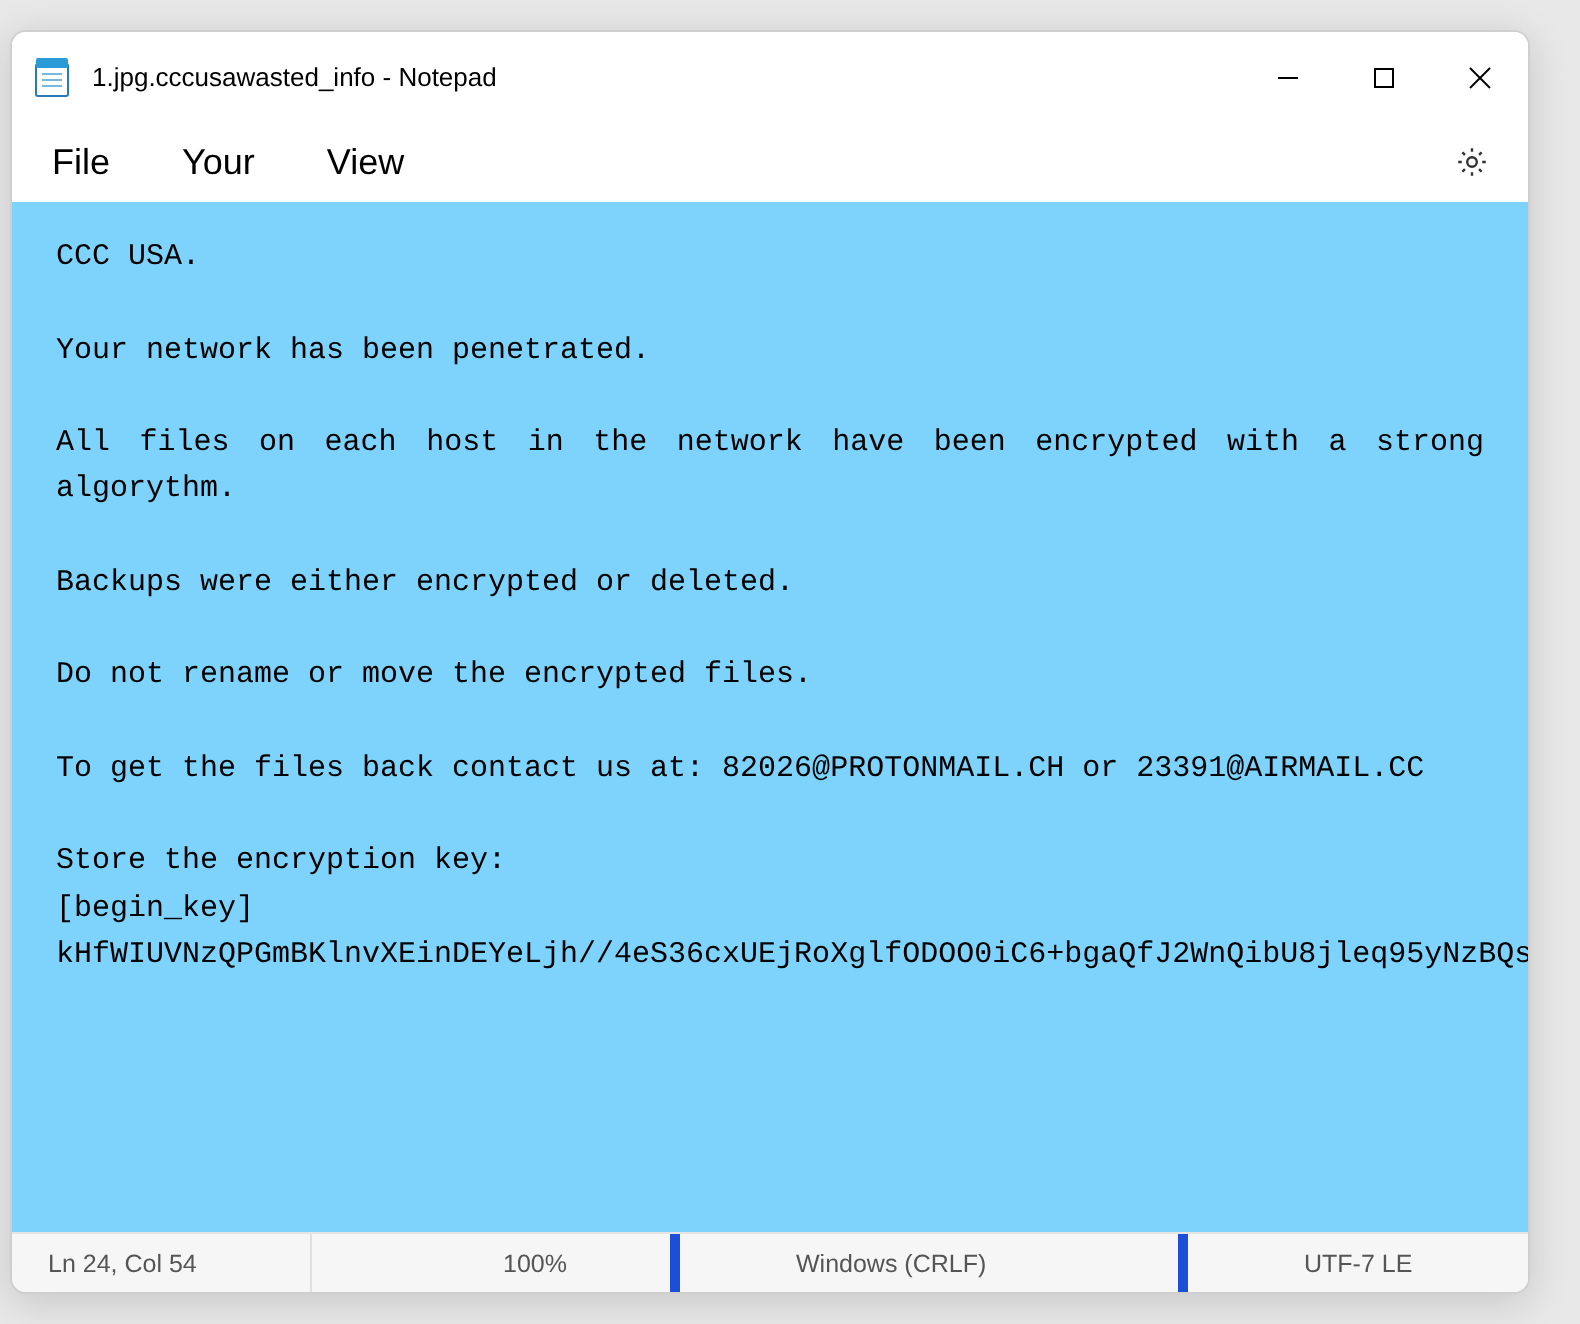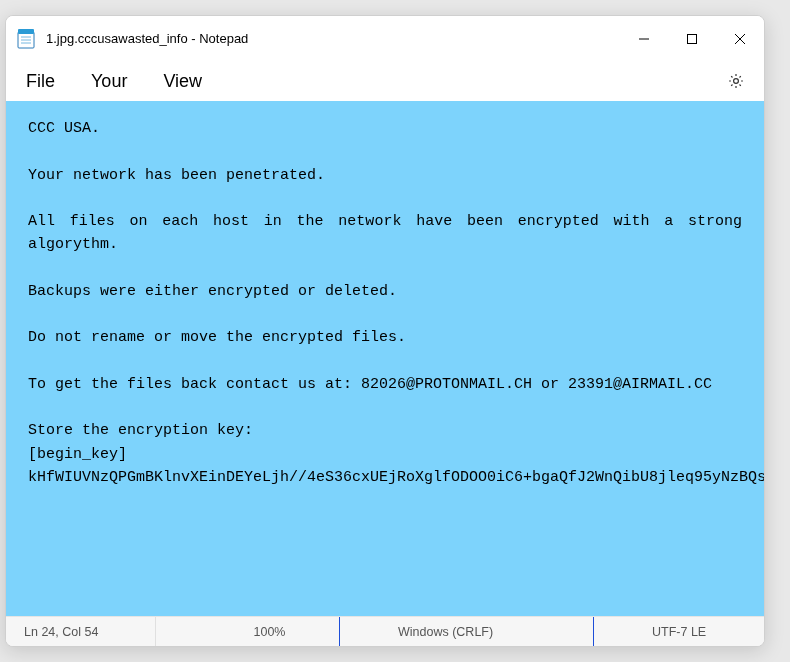--- a/index.html
+++ b/index.html
@@ -32,21 +32,21 @@
     flex: 1; padding: 16px 22px 0 22px; font-family: Consolas, "Courier New", monospace;
     font-size: 15px; line-height: 1.55; color:#000; white-space: pre-wrap;
     overflow:hidden; background:#7dd3fc; text-align: justify;
   }
   .statusbar {
     height: 30px; border-top: 1px solid #e5e5e5; background:#f6f6f6;
     display:flex; align-items:center; font-size:12.5px; color:#555;
     flex-shrink:0;
     gap:44px;
   }
-  .cell { padding: 0 14px; height:100%; display:flex; align-items:center; border-right:1px solid #1d4ed8; }
+  .cell { padding: 0 14px; height:100%; display:flex; align-items:center; border-right:5px solid #1d4ed8; }
   .cell.first { flex:0 0 150px; border-right:1px solid #e0e0e0; justify-content:flex-start; padding-left:18px;}
   .cell.zoom { flex:0 0 140px; justify-content:center;}
   .cell.le   { flex:0 0 210px; }
   .cell.enc  { flex:1; border-right:none; }
 </style>
 </head>
 <body>
 
 <div class="window">
 

